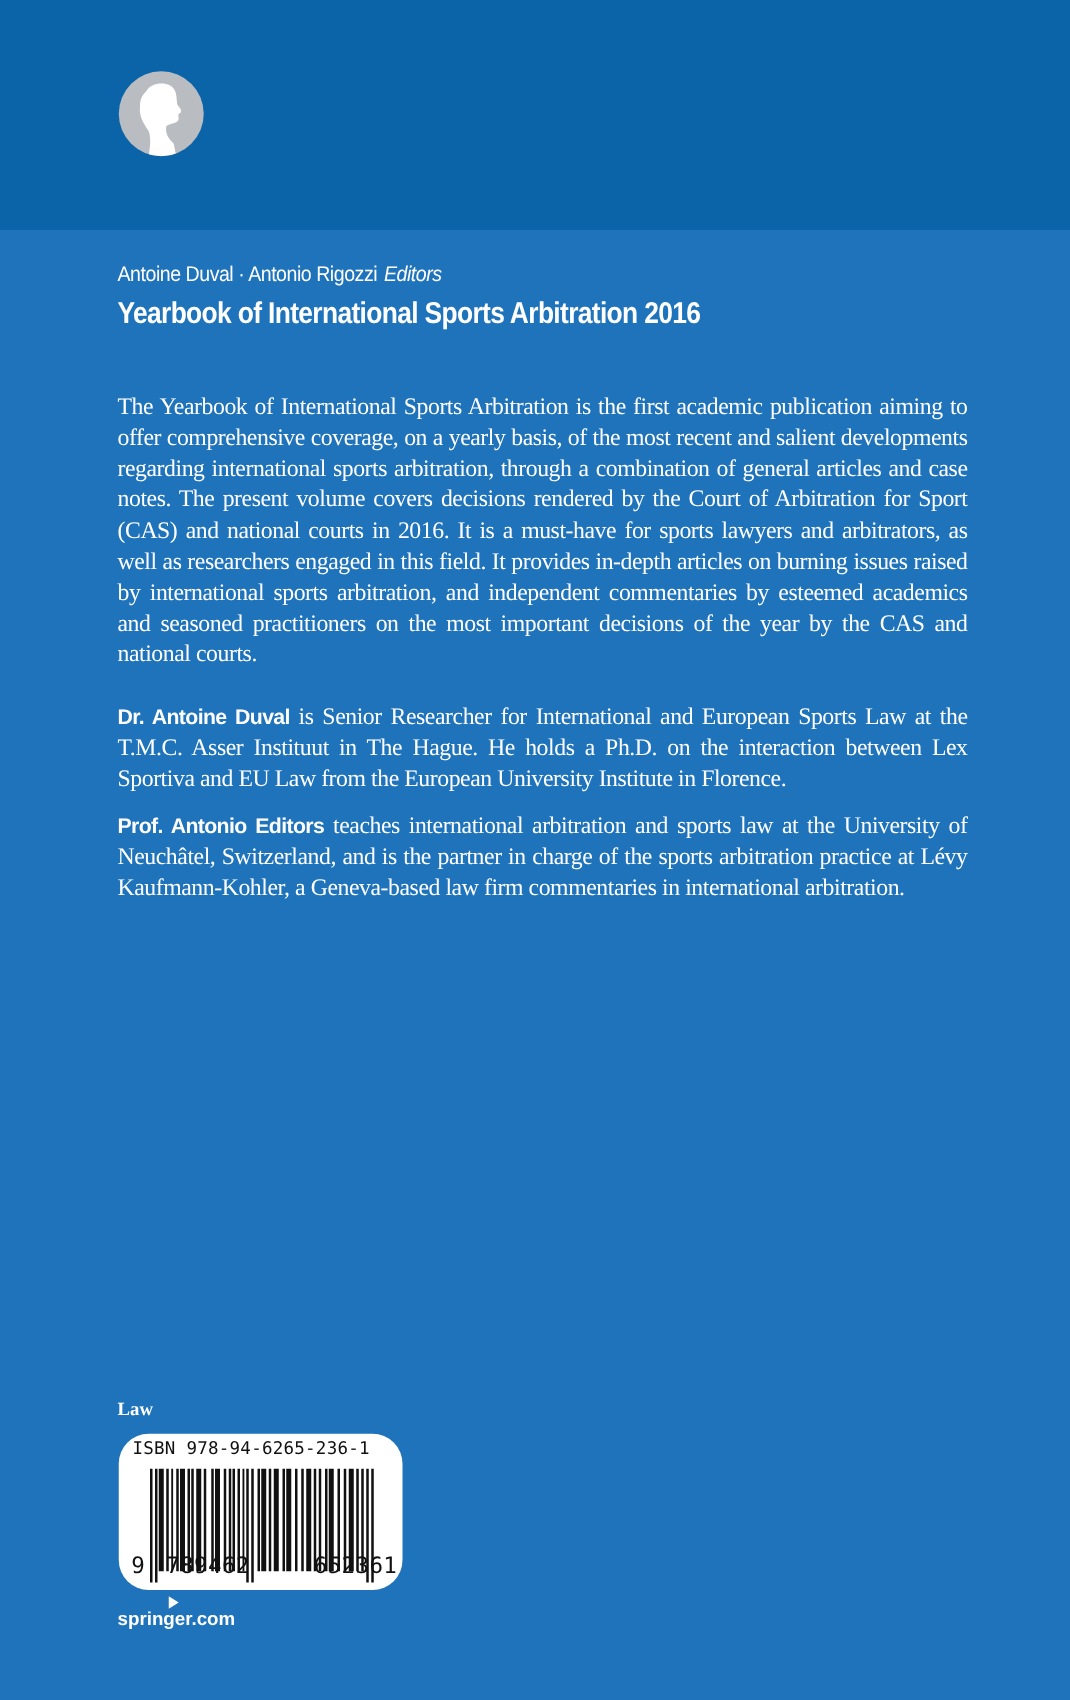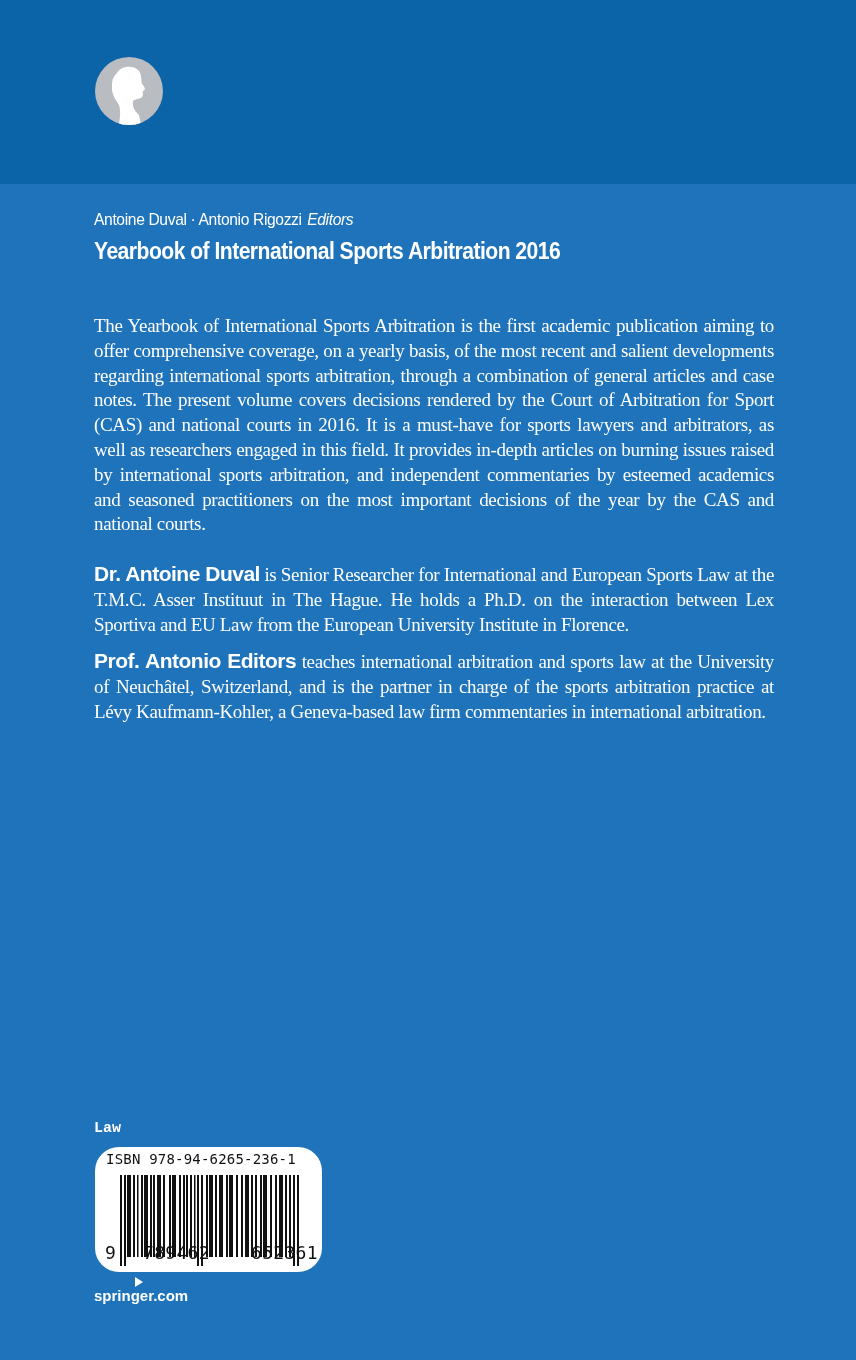--- a/index.html
+++ b/index.html
@@ -45,27 +45,27 @@
     font-size: 19px; line-height: 24.8px; text-align: justify;
     letter-spacing: -0.35px;
   }
   .bio {
     position: absolute; left: 94px; width: 680px;
     font-size: 19px; line-height: 24.8px; text-align: justify; letter-spacing: -0.35px;
   }
   .bio1 { top: 562px; }
   .bio2 { top: 649px; }
   .bio b {
-    font-family: "Liberation Sans", sans-serif; font-size: 21px; letter-spacing: -0.5px;
+    font-family: "Liberation Sans", sans-serif; font-size: 17px; letter-spacing: -0.5px;
   }
   .bio p, .blurb p { margin: 0; }
 
   .category {
     position: absolute; left: 94px; top: 1120px;
-    font-family: Liberation Mono, monospace; font-weight: bold; font-size: 15px; text-align: right;
+    font-family: Liberation Serif, serif; font-weight: bold; font-size: 15px; text-align: right;
   }
   .barcode-box {
     position: absolute; left: 95px; top: 1147px; width: 227px; height: 125px;
     background: #ffffff; color: #111; border-radius: 24px;
   }
   .isbn-text {
     position: absolute; left: 11px; top: 4px;
     font-family: "DejaVu Sans Mono", monospace; font-size: 14px; letter-spacing: 0.2px;
   }
   .barcode-svg { position: absolute; left: 0; top: 0; }
@@ -153,20 +153,20 @@
       <rect x="175" y="28" width="2" height="82"></rect>
       <rect x="180" y="28" width="2" height="82"></rect>
       <rect x="184" y="28" width="4" height="82"></rect>
       <rect x="190" y="28" width="2" height="82"></rect>
       <rect x="194" y="28" width="2" height="82"></rect>
       <rect x="198" y="28" width="2" height="91"></rect>
       <rect x="202" y="28" width="2" height="91"></rect>
     </g>
   </svg>
   <div class="ean-digits" style="left:10px;">9</div>
-  <div class="ean-digits" style="left:48px; letter-spacing:0.3px;">789462</div>
+  <div class="ean-digits" style="left:38px; letter-spacing:0.3px;">789462</div>
   <div class="ean-digits" style="left:112px; letter-spacing:0.3px;margin-left:44px;">652361</div>
 </div>
 
 <div class="springer">
   <span class="arrow"></span>
   <span>springer.com</span>
 </div>
 
 </body></html>

